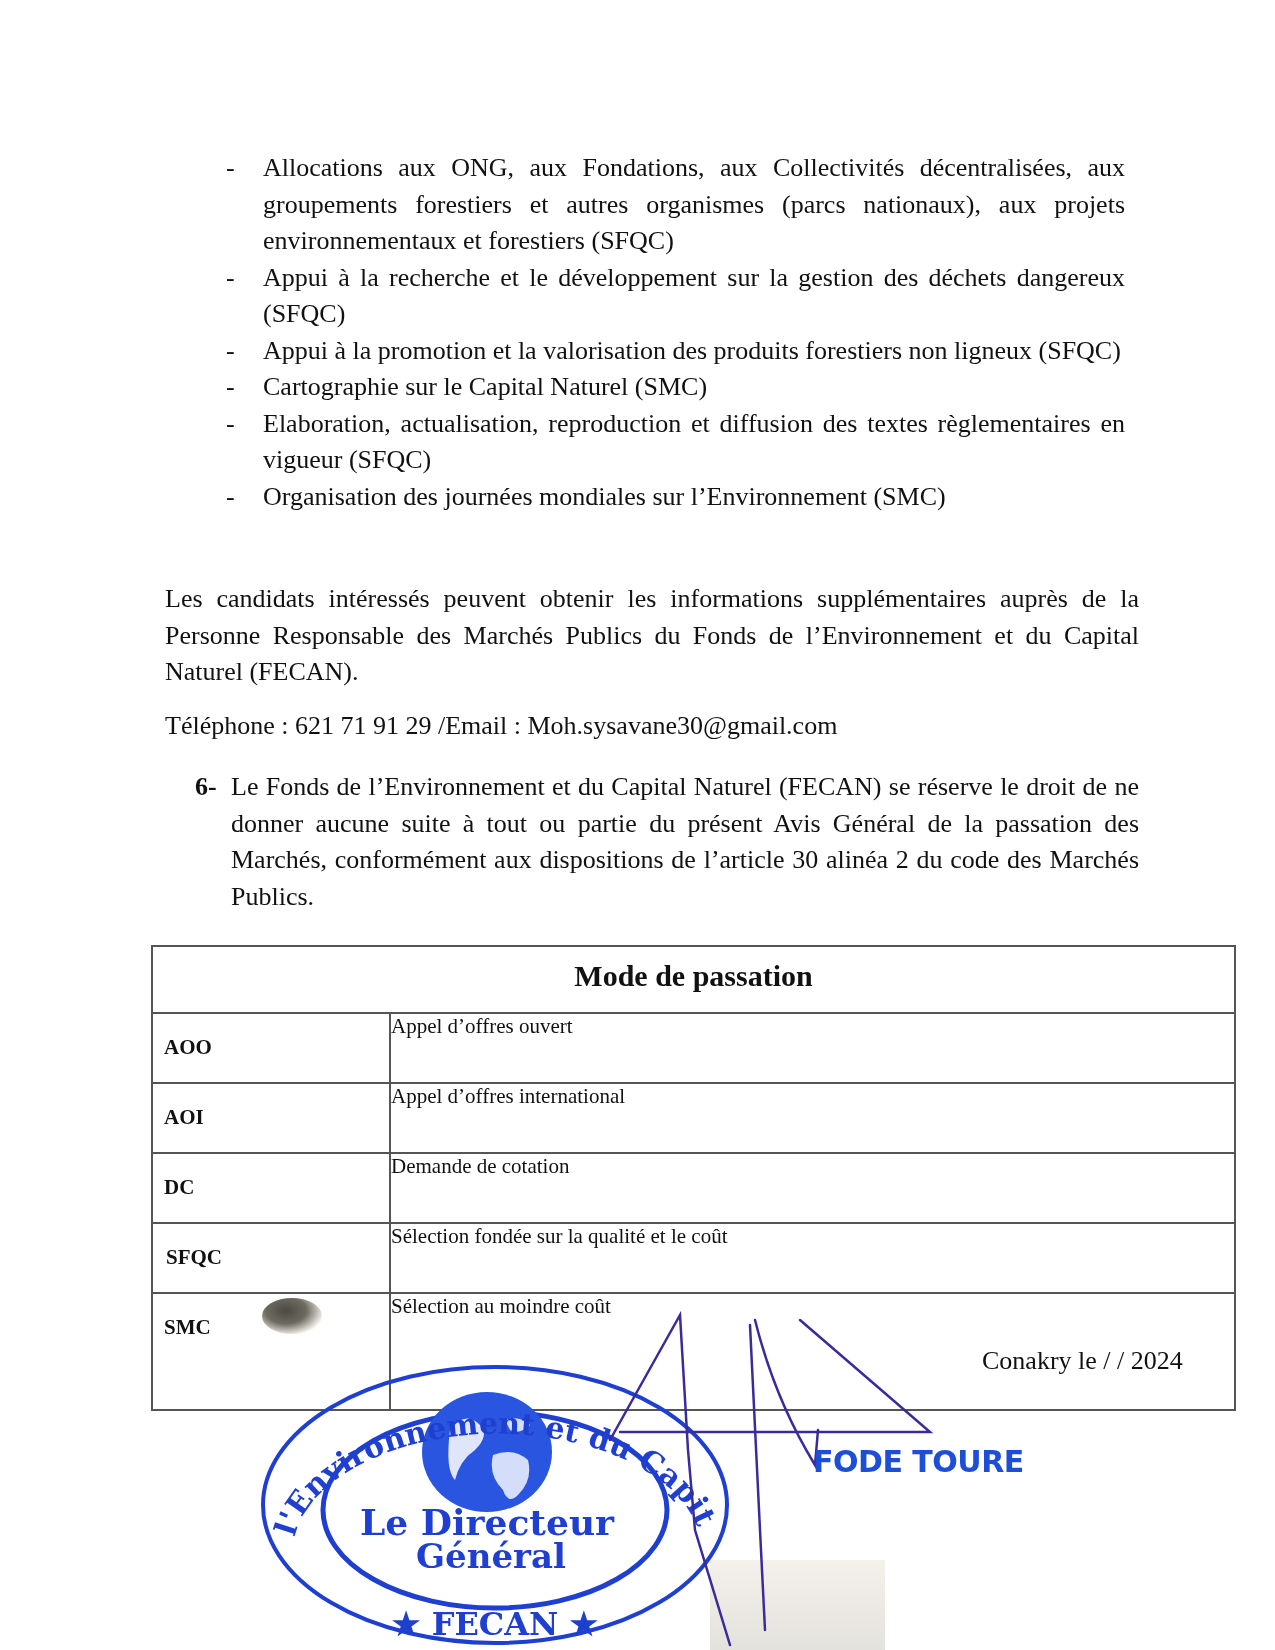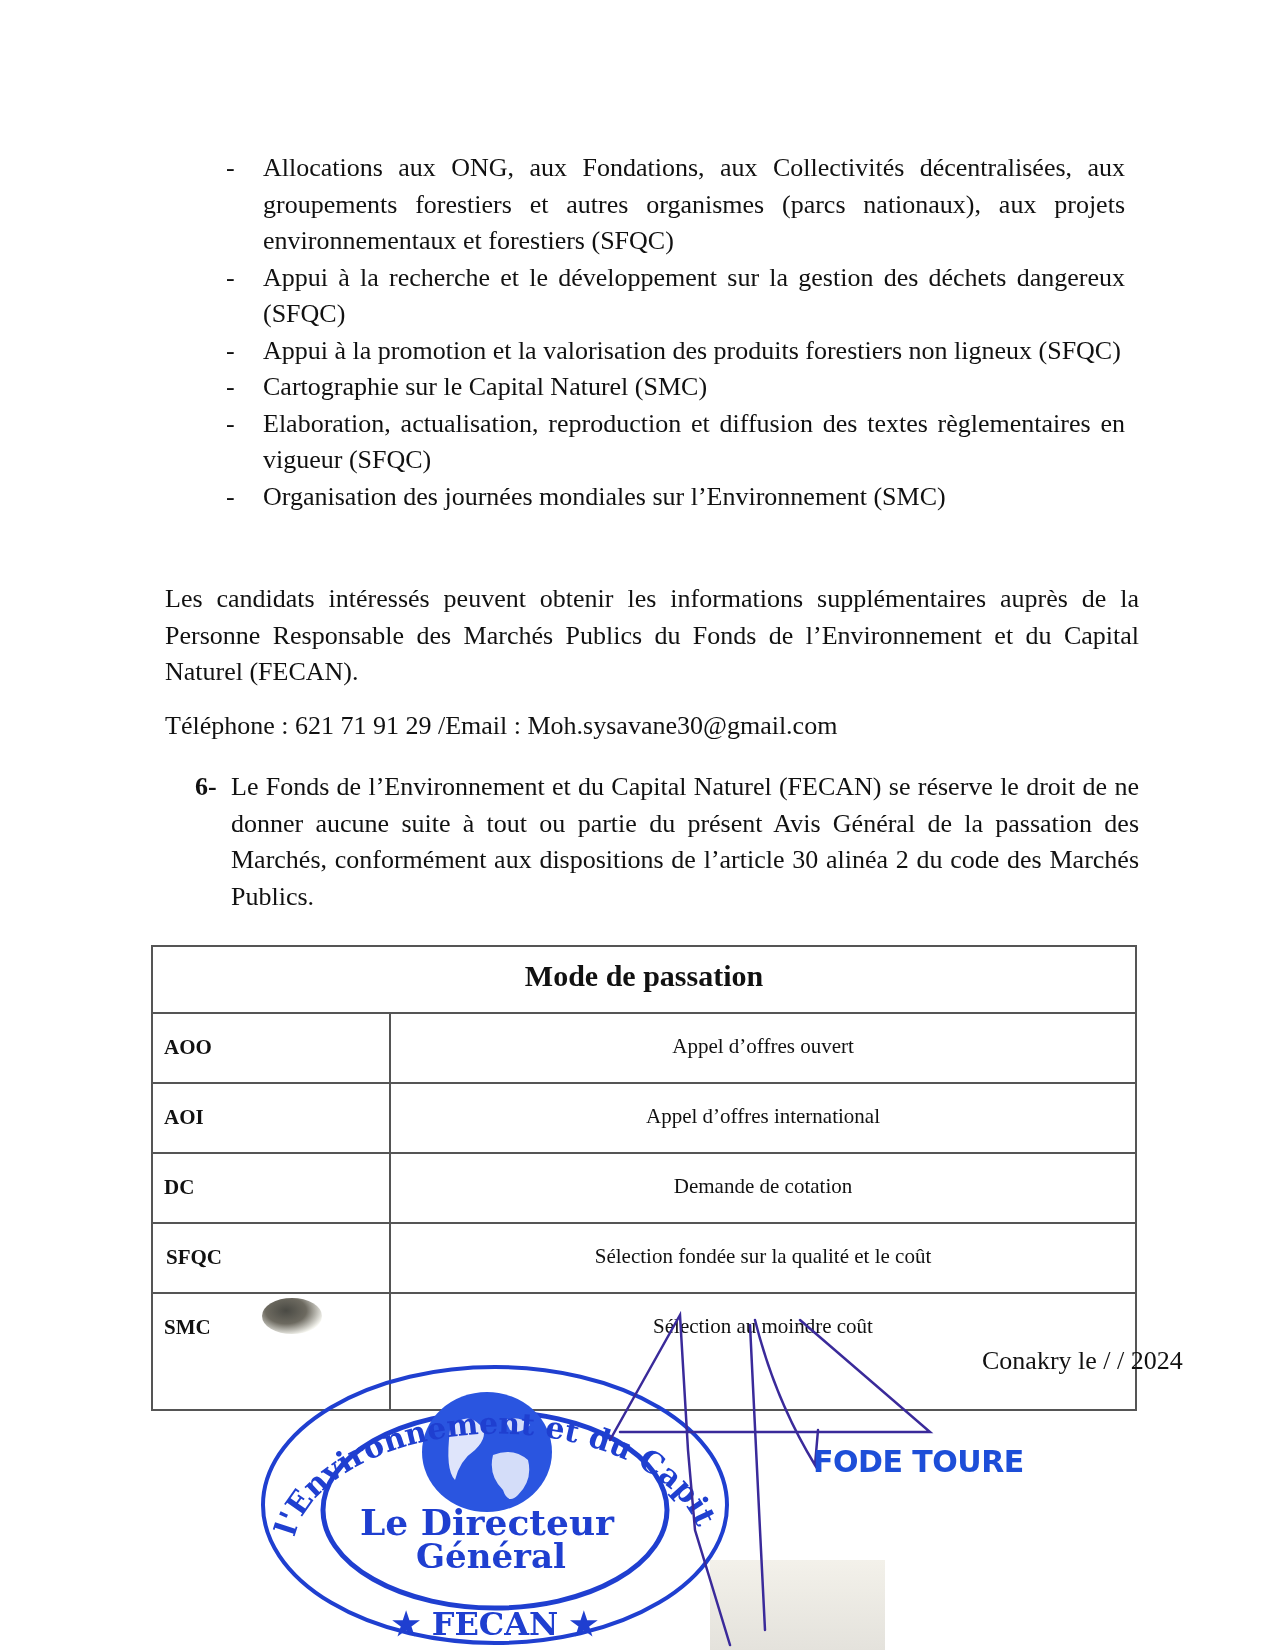--- a/index.html
+++ b/index.html
@@ -14,27 +14,27 @@
   .bullets li .dash { position: absolute; left: 76px; top: 0; }
   .bullets li .txt { display: block; text-align: justify; }
 
   .para { position: absolute; left: 151px; width: 974px; margin: 14px; }
   .para-info { top: 567px; }
   .para-phone { top: 694px; }
   .para-six { top: 755px; left: 181px; width: 944px; }
   .para-six .num { position: absolute; left: 0; top: 0; font-weight: bold; }
   .para-six .txt { display: block; margin-left: 36px; text-align: justify; }
 
-  .modes { position: absolute; left: 151px; top: 945px; width: 986px; border-collapse: collapse; }
+  .modes { position: absolute; left: 151px; top: 945px; width: 1085px; border-collapse: collapse; }
   .modes th, .modes td { border: 2px solid #555; padding: 0; vertical-align: top; }
   .modes th { height: 57px; font-size: 30px; font-weight: bold; text-align: center; vertical-align: middle; padding-bottom: 8px; }
   .modes td { height: 47px; font-size: 21px; }
   .modes td.code { width: 223px; font-weight: bold; padding-left: 11px; padding-top: 21px; }
   .modes td.code.indent { padding-left: 13px; }
-  .modes td.desc { text-align: center; padding-top: 20px; border-radius: 22px; }
+  .modes td.desc { padding-top: 0; border-radius: 22px; }
   .modes tr.tall td { height: 94px; }
 
   .date { position: absolute; left: 982px; top: 1346px; font-size: 26px; }
   .signer { position: absolute; left: 813px; top: 1444px; font-family: "DejaVu Sans", "Liberation Sans", sans-serif;
             font-weight: bold; font-size: 30px; letter-spacing: -0.5px; color: #1d4ed8; }
 
   .photo-bg { position: absolute; left: 710px; top: 1560px; width: 175px; height: 90px;
               background: linear-gradient(180deg, #f3f1ea, #e4e2dc); }
   .stamp { position: absolute; left: 255px; top: 1360px; width: 480px; height: 290px; }
   .signature { position: absolute; left: 600px; top: 1300px; width: 420px; height: 350px; }

